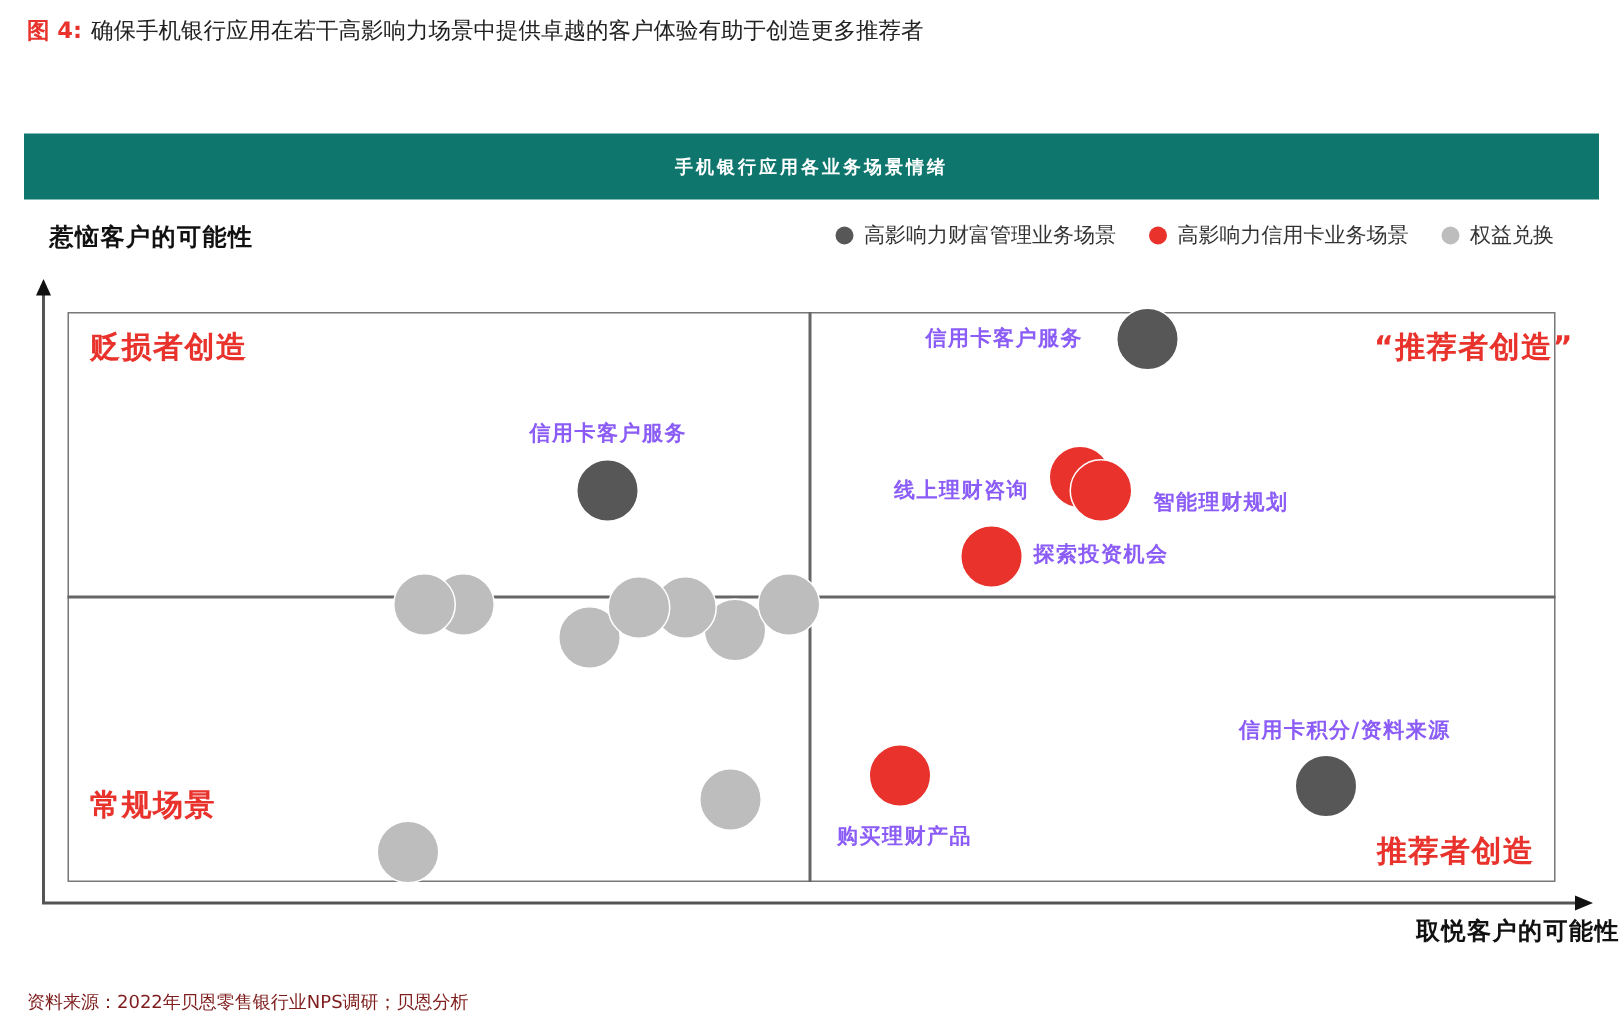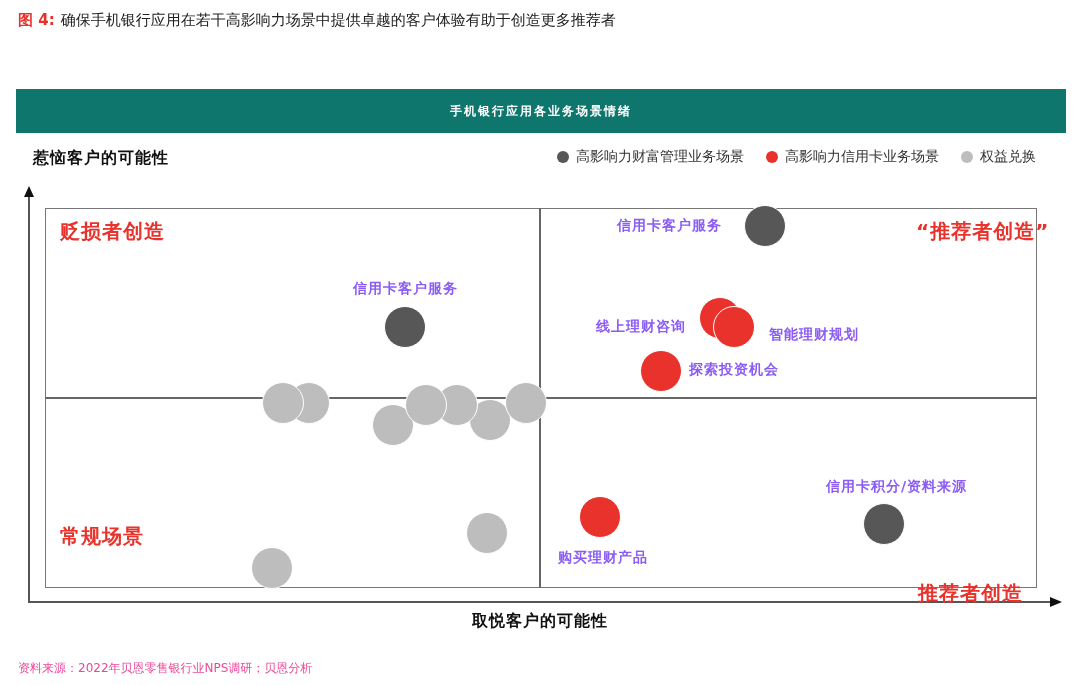--- a/index.html
+++ b/index.html
@@ -23,22 +23,22 @@
   .quad-box { position:absolute; left:45px; top:208px; width:990px; height:378px; border:1.5px solid #777; box-sizing:content-box; }
   .mid-v { position:absolute; left:539px; top:208px; width:1.5px; height:380px; background:#666; }
   .mid-h { position:absolute; left:45px; top:397px; width:992px; height:1.5px; background:#666; }
   .quad-label { position:absolute; color:#e8322b; font-weight:bold; font-size:20px; letter-spacing:1px; white-space:nowrap; }
   .bubble { position:absolute; width:42px; height:42px; border-radius:50%; margin-left:-21px; margin-top:-21px;
             box-sizing:border-box; border:1.5px solid #ffffff; }
   .bubble.red { background:#e8322b; }
   .bubble.dark { background:#575757; }
   .bubble.gray { background:#bdbdbd; }
   .pt-label { position:absolute; font-size:14px; font-weight:bold; color:#8b5cf6; white-space:nowrap; letter-spacing:1px; }
-  .xlabel { position:absolute; left:0; width:1080px; top:611px; text-align:center; font-size:16px; font-weight:bold; color:#111; letter-spacing:1px; }
-  .source { position:absolute; left:18px; top:660px; font-size:12px; color:#ec4899; }
+  .xlabel { position:absolute; left:0; width:1080px; top:611px; text-align:right; font-size:16px; font-weight:bold; color:#111; letter-spacing:1px; }
+  .source { position:absolute; left:18px; top:660px; font-size:12px; color:#7f1d1d; }
 </style>
 </head>
 <body>
 
 <div class="fig-title">
   <span class="fig-no">图 4:</span><span>确保手机银行应用在若干高影响力场景中提供卓越的客户体验有助于创造更多推荐者</span>
 </div>
 
 <div class="banner">
   <span>手机银行应用各业务场景情绪</span>
@@ -66,21 +66,21 @@
 <div class="axis-x"></div>
 <div class="arrow-right"></div>
 
 <div class="quad-box"></div>
 <div class="mid-v"></div>
 <div class="mid-h"></div>
 
 <div class="quad-label" style="left:60px; top:218px;">贬损者创造</div>
 <div class="quad-label" style="left:916px; top:218px;">“推荐者创造”</div>
 <div class="quad-label" style="left:60px; top:523px;">常规场景</div>
-<div class="quad-label" style="left:918px; top:554px;margin-top:26px;">推荐者创造</div>
+<div class="quad-label" style="left:918px; top:554px;">推荐者创造</div>
 
 <div class="bubble gray" style="left:309px; top:403px;"></div>
 <div class="bubble gray" style="left:283px; top:403px;"></div>
 <div class="bubble gray" style="left:393px; top:425px;"></div>
 <div class="bubble gray" style="left:490px; top:420px;"></div>
 <div class="bubble gray" style="left:457px; top:405px;"></div>
 <div class="bubble gray" style="left:426px; top:405px;"></div>
 <div class="bubble gray" style="left:526px; top:403px;"></div>
 <div class="bubble gray" style="left:487px; top:533px;"></div>
 <div class="bubble gray" style="left:272px; top:568px;"></div>

